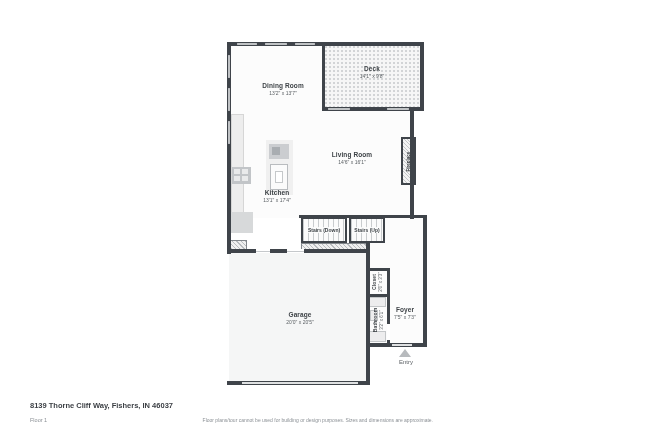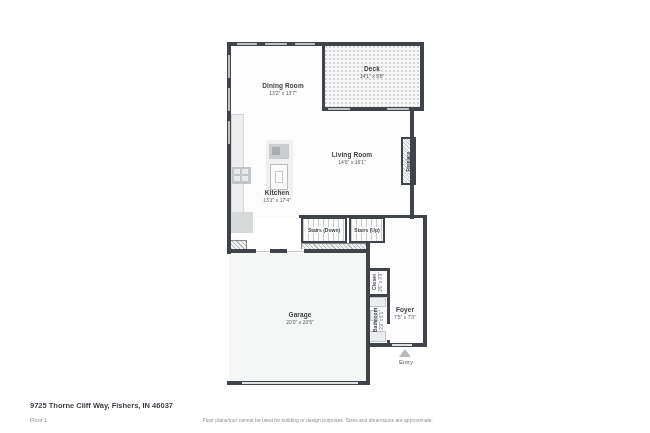--- a/index.html
+++ b/index.html
@@ -208,17 +208,17 @@
     <span class="rdims">2'6" x 3'3"</span>
   </div>
   <div class="room-label rot small" style="left:378px; top:320px;">
     <span class="rname">Bathroom</span>
     <span class="rdims">3'2" x 6'1"</span>
   </div>
 
   <div class="entry-arrow" style="left:399px; top:349px;"></div>
   <div class="entry-text" style="left:406px; top:359px;">Entry</div>
 
-  <div class="address">9725 Thorne Cliff Way, Fishers, IN 46037</div>
+  <div class="address">8139 Thorne Cliff Way, Fishers, IN 46037</div>
   <div class="floorlbl">Floor 1</div>
   <div class="disclaimer">Floor plans/tour cannot be used for building or design purposes. Sizes and dimensions are approximate.</div>
 
 </div>
 
 </body></html>

